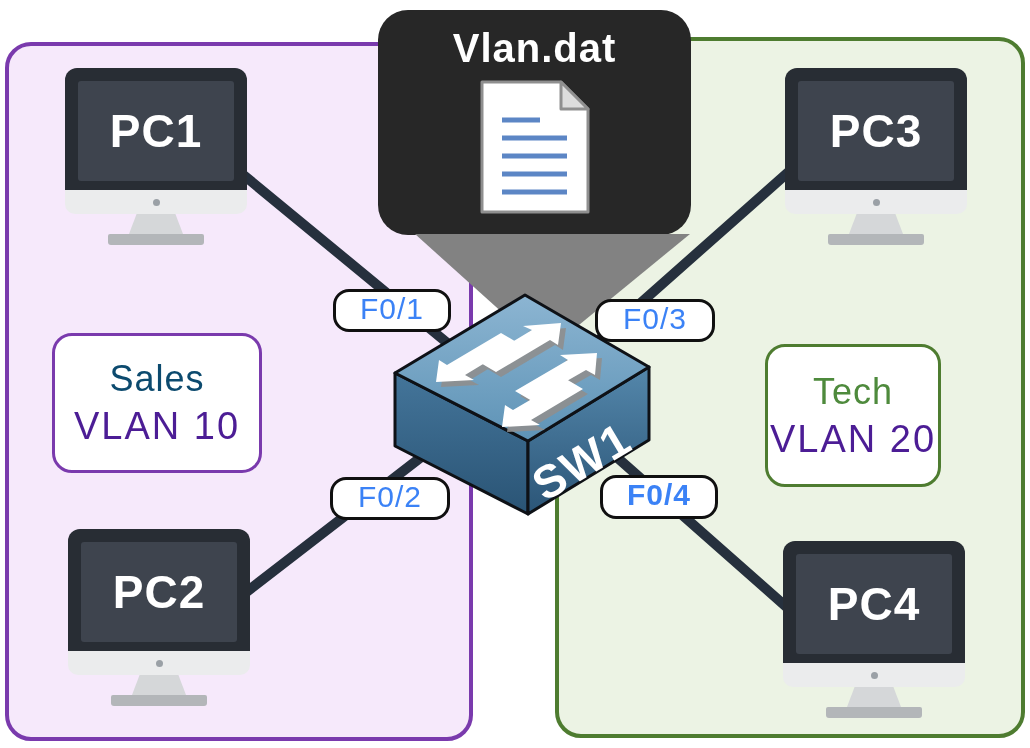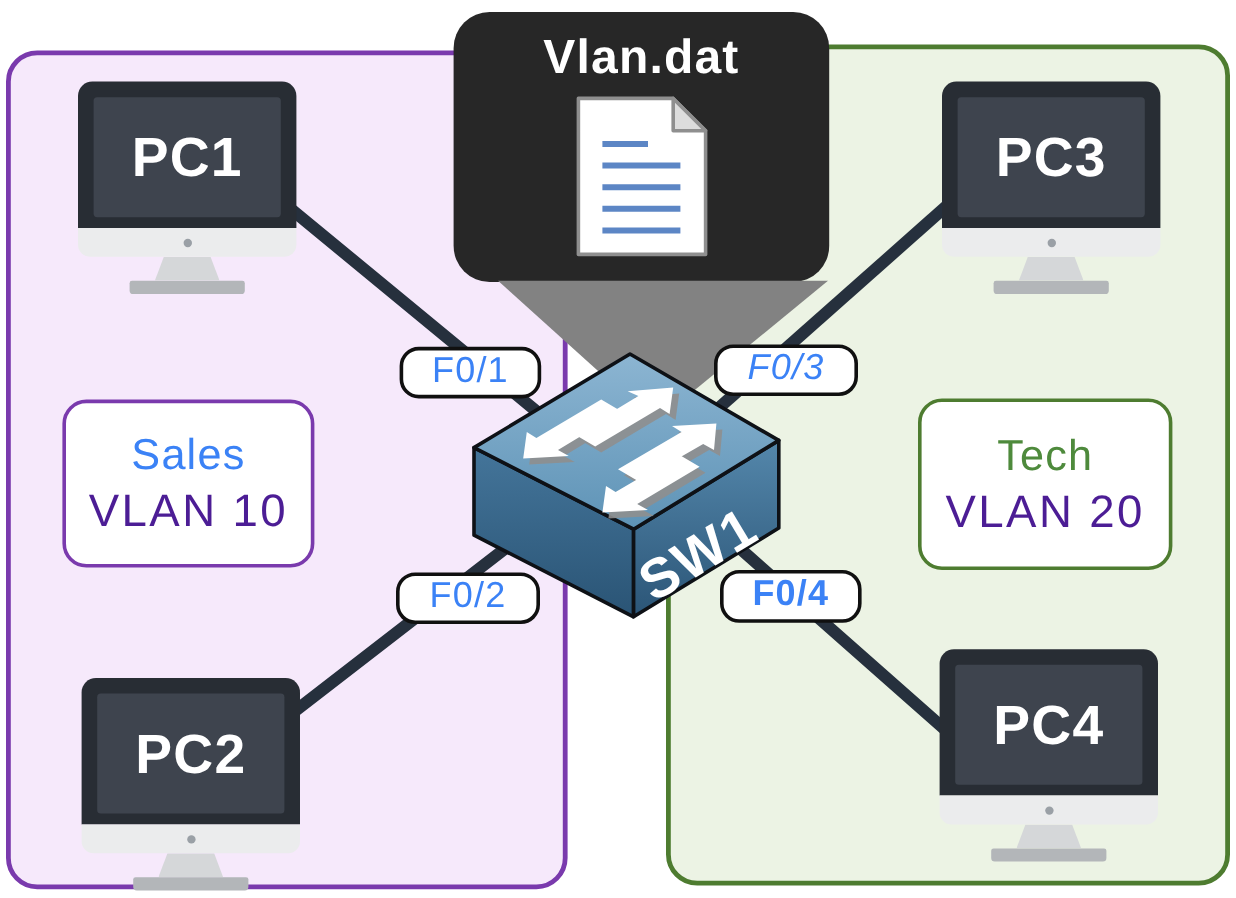--- a/index.html
+++ b/index.html
@@ -22,50 +22,50 @@
   .sw-label{font-family:"Liberation Sans",sans-serif;font-size:46px;font-weight:bold;fill:#ffffff;letter-spacing:2px;}
 
   
   .port-pill{
     position:absolute;background:#ffffff;border:3.5px solid #101010;border-radius:16px;
     display:flex;align-items:flex-start;justify-content:center;box-sizing:border-box;
     font-size:30px;font-weight:500;color:#3b82f6;letter-spacing:1px;
   }
   .pill-f01{left:333px;top:289px;width:118px;height:43px;}
   .pill-f02{left:330px;top:477px;width:120px;height:43px;}
-  .pill-f03{left:595px;top:287px;width:120px;height:43px;font-style:italic;}
+  .pill-f03{left:595px;top:299px;width:120px;height:43px;}
   .pill-f04{left:600px;top:475px;width:118px;height:44px;font-weight:bold;}
 
   
   .pc{position:absolute;width:182px;}
   .pc .monitor{position:relative;width:182px;height:122px;background:#282d34;border-radius:12px 12px 0 0;}
   .pc .screen{
     position:absolute;left:13px;right:13px;top:13px;bottom:9px;background:#3e444e;border-radius:3px;
     display:flex;align-items:center;justify-content:center;
     color:#ffffff;font-size:46px;font-weight:900;letter-spacing:1px;
   }
   .pc .chin{position:relative;width:182px;height:24px;background:#ebeced;border-radius:0 0 10px 10px;}
   .pc .camera{position:absolute;left:50%;top:50%;width:7px;height:7px;margin:-3.5px 0 0 -3.5px;border-radius:50%;background:#9aa0a6;}
   .pc .neck{width:54px;height:20px;margin:0 auto;background:#d5d7d9;clip-path:polygon(14% 0,86% 0,100% 100%,0 100%);}
   .pc .base{width:96px;height:11px;margin:0 auto;background:#b3b6b9;border-radius:2px 2px 3px 3px;}
   .pc-1{left:65px;top:68px;}
-  .pc-2{left:68px;top:529px;margin-top:36px;}
+  .pc-2{left:68px;top:529px;}
   .pc-3{left:785px;top:68px;}
   .pc-4{left:783px;top:541px;}
 
   
   .vlan-card{
     position:absolute;background:#ffffff;border-radius:20px;box-sizing:border-box;
     display:flex;flex-direction:column;align-items:center;justify-content:center;gap:5px;
   }
   .vlan-card .team{font-size:36px;font-weight:500;letter-spacing:1px;}
   .vlan-card .vlan-id{font-size:38px;font-weight:400;color:#4c1d95;letter-spacing:2px;}
   .card-sales{left:52px;top:333px;width:210px;height:140px;border:3px solid #7a3aad;}
-  .card-sales .team{color:#3b82f6;}
-  .card-tech{left:765px;top:332px;width:212px;height:143px;border:3px solid #4e7c30;}
+  .card-sales .team{color:#0c4a6e;}
+  .card-tech{left:765px;top:344px;width:176px;height:143px;border:3px solid #4e7c30;}
   .card-tech .team{color:#4e8a3c;}
 </style>
 </head>
 <body>
 
 <div class="canvas">
 
   <div class="zone zone-sales"></div>
   <div class="zone zone-tech"></div>
 

